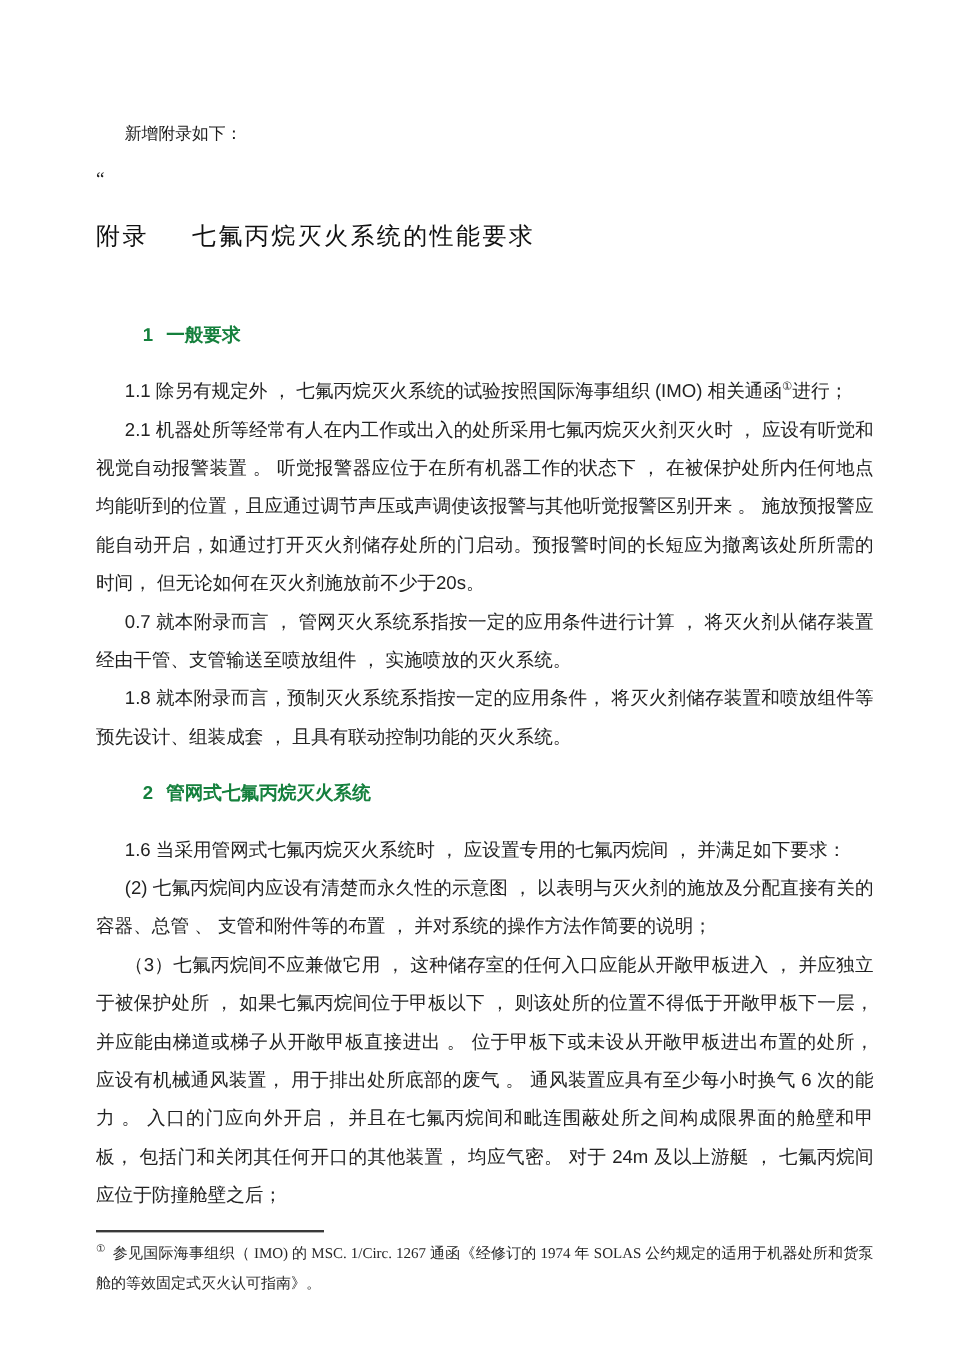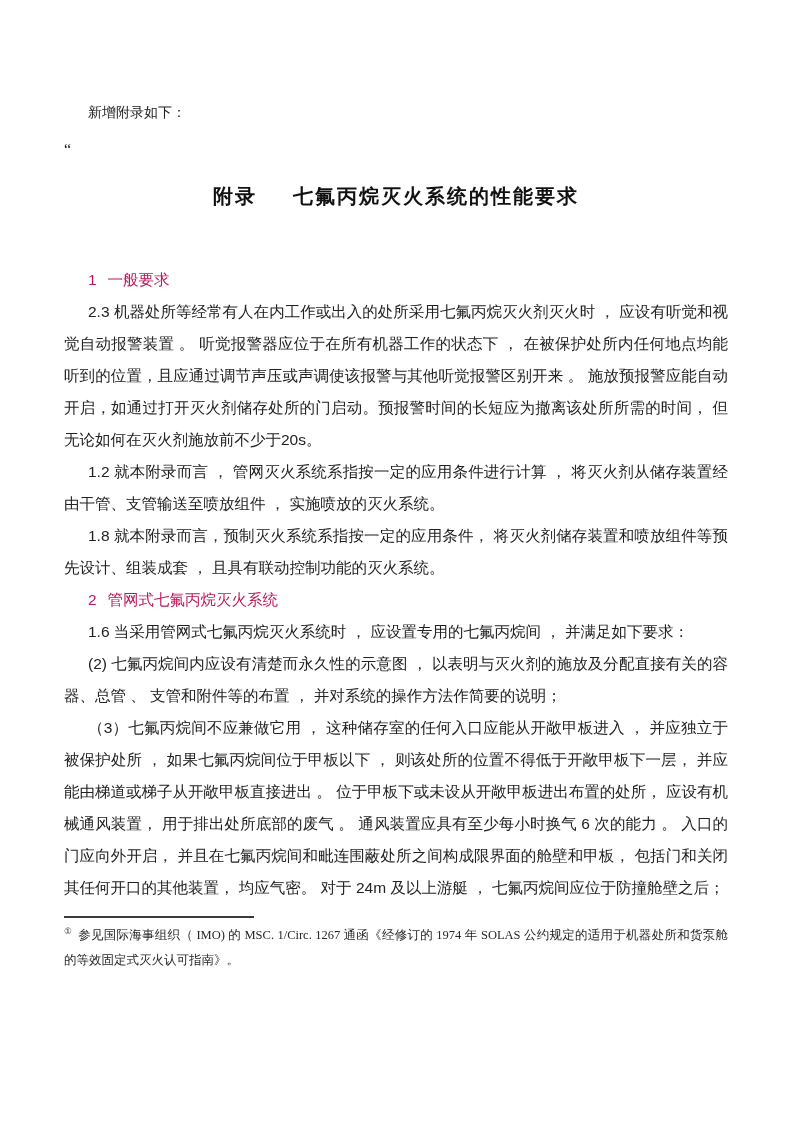--- a/index.html
+++ b/index.html
@@ -8,21 +8,21 @@
     background: #ffffff;
   }
   .page {
     position: relative;
     width: 800px;
     height: 1131px;
     margin: 0 auto;
     background: #ffffff;
     color: #212121;
     box-sizing: border-box;
-    padding: 103px 72px 0 64px;
+    padding: 103px 72px 0 80px;
     overflow: hidden;
     font-family: "Liberation Sans", sans-serif;
   }
   .kaiti {
     font-family: "Liberation Serif", "DejaVu Serif", serif;
   }
   .intro-line {
     font-size: 14px;
     line-height: 20px;
     margin: 0;
@@ -30,39 +30,38 @@
     color: #1c1c1c;
   }
   .opening-quote {
     font-size: 16px;
     line-height: 18px;
     margin: 18px 0 0 0;
     color: #1c1c1c;
   }
   .appendix-title {
     margin: 24px 0 0 0;
-    text-align: center;
     font-size: 20px;
-    font-weight: bold;
+    font-weight: normal;
     letter-spacing: 2px;
     color: #111111;
   }
   .appendix-title .title-label {
     margin-right: 1.8em;
   }
   .body-flow {
     margin-top: 54px;
   }
   .sec-heading {
     font-size: 15.5px;
-    font-weight: normal;
+    font-weight: bold;
     line-height: 32px;
-    margin: 0;
+    margin: 15px;
     text-indent: 24px;
-    color: #be185d;
+    color: #15803d;
   }
   .sec-heading .h-num {
     margin-right: 0.7em;
   }
   .para {
     font-size: 15.5px;
     line-height: 32px;
     margin: 0;
     text-align: justify;
     text-indent: 24px;
@@ -108,25 +107,26 @@
   <h1 class="appendix-title kaiti">
     <span class="title-label">附录</span><span>七氟丙烷灭火系统的性能要求</span>
   </h1>
 
   <div class="body-flow">
 
     <h2 class="sec-heading">
       <span class="h-num">1</span><span>一般要求</span>
     </h2>
 
+    <p class="para"><span>1.1  除另有规定外 ， 七氟丙烷灭火系统的试验按照国际海事组织 (IMO) 相关通函</span><span class="sup">①</span><span>进行；</span></p>
 
 
-    <p class="para">2.3 机器处所等经常有人在内工作或出入的处所采用七氟丙烷灭火剂灭火时 ， 应设有听觉和视觉自动报警装置 。 听觉报警器应位于在所有机器工作的状态下 ， 在被保护处所内任何地点均能听到的位置，且应通过调节声压或声调使该报警与其他听觉报警区别开来 。 施放预报警应能自动开启，如通过打开灭火剂储存处所的门启动。预报警时间的长短应为撤离该处所所需的时间， 但无论如何在灭火剂施放前不少于20s。</p>
+    <p class="para">2.1 机器处所等经常有人在内工作或出入的处所采用七氟丙烷灭火剂灭火时 ， 应设有听觉和视觉自动报警装置 。 听觉报警器应位于在所有机器工作的状态下 ， 在被保护处所内任何地点均能听到的位置，且应通过调节声压或声调使该报警与其他听觉报警区别开来 。 施放预报警应能自动开启，如通过打开灭火剂储存处所的门启动。预报警时间的长短应为撤离该处所所需的时间， 但无论如何在灭火剂施放前不少于20s。</p>
 
-    <p class="para">1.2 就本附录而言 ， 管网灭火系统系指按一定的应用条件进行计算 ， 将灭火剂从储存装置经由干管、支管输送至喷放组件 ， 实施喷放的灭火系统。</p>
+    <p class="para">0.7 就本附录而言 ， 管网灭火系统系指按一定的应用条件进行计算 ， 将灭火剂从储存装置经由干管、支管输送至喷放组件 ， 实施喷放的灭火系统。</p>
 
     <p class="para">1.8 就本附录而言，预制灭火系统系指按一定的应用条件， 将灭火剂储存装置和喷放组件等预先设计、组装成套 ， 且具有联动控制功能的灭火系统。</p>
 
     <h2 class="sec-heading">
       <span class="h-num">2</span><span>管网式七氟丙烷灭火系统</span>
     </h2>
 
     <p class="para">1.6 当采用管网式七氟丙烷灭火系统时 ， 应设置专用的七氟丙烷间 ， 并满足如下要求：</p>
 
 

